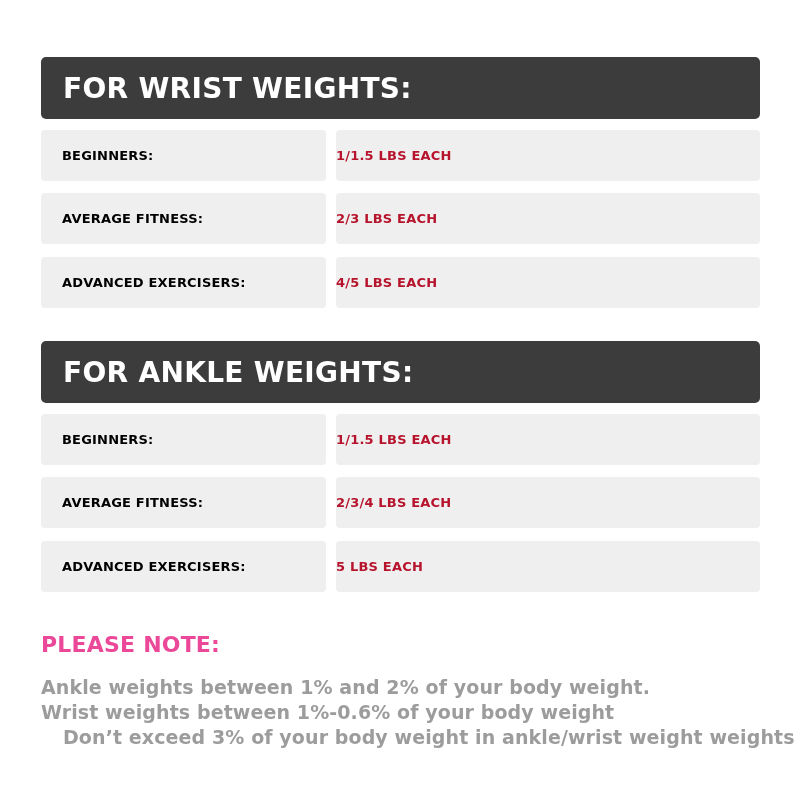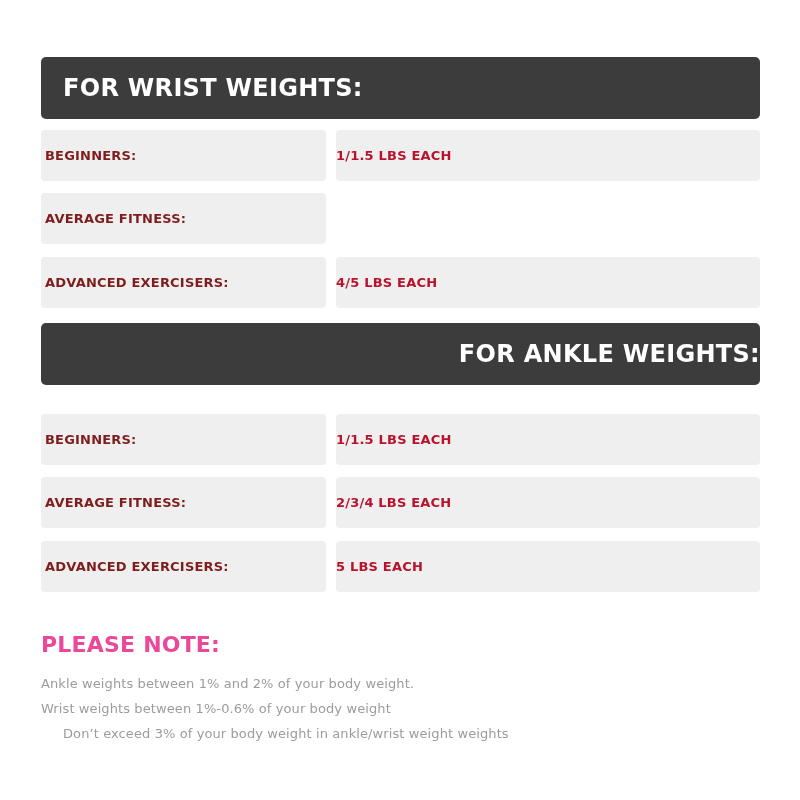--- a/index.html
+++ b/index.html
@@ -2,62 +2,63 @@
 <html><head>
   <meta charset="utf-8">
   <style>
     * { box-sizing: border-box; margin: 0; padding: 0; }
     html, body { width: 800px; height: 800px; background: #ffffff; overflow: hidden; }
     body { position: relative; font-family: "DejaVu Sans", "Liberation Sans", sans-serif; }
 
     .section-header {
       position: absolute; left: 41px; width: 719px; height: 62px;
       background: #3c3c3c; border-radius: 5px;
-      color: #ffffff; font-weight: bold; font-size: 24px;
+      color: #ffffff; font-weight: bold; font-size: 28px;
       display: flex; align-items: center; padding-left: 22px;
       letter-spacing: 0.3px;
     }
     .row { position: absolute; left: 41px; width: 719px; height: 51px; }
     .cell {
       position: absolute; top: 0; height: 51px; background: #efefef;
       border-radius: 4px; display: flex; align-items: center;
       font-weight: bold; font-size: 13px; letter-spacing: 0.2px;
     }
-    .cell-label { left: 0; width: 285px; padding-left: 4px; color: #7f1d1d; }
+    .cell-label { left: 0; width: 285px; padding-left: 21px; color: #000000; }
     .cell-value { left: 295px; width: 424px; color: #b7132c; }
 
     .note-title {
       position: absolute; left: 41px; top: 632px;
       font-weight: bold; font-size: 22px; color: #ec4899; letter-spacing: 0.2px;
     }
     .note-line {
-      position: absolute; left: 41px; font-size: 13px; font-weight: normal;
+      position: absolute; left: 41px; font-size: 19px; font-weight: bold;
       color: #9c9c9c; letter-spacing: 0.1px; white-space: nowrap;
     }
   </style>
 </head>
 <body>
 
 <div class="section-header" style="top:57px;">
   <span>FOR WRIST WEIGHTS:</span>
 </div>
 
 <div class="row" style="top:130px;">
   <div class="cell cell-label">BEGINNERS:</div>
   <div class="cell cell-value">1/1.5 LBS EACH</div>
 </div>
 <div class="row" style="top:193px;">
   <div class="cell cell-label">AVERAGE FITNESS:</div>
+  <div class="cell cell-value">2/3 LBS EACH</div>
 </div>
 <div class="row" style="top:257px;">
   <div class="cell cell-label">ADVANCED EXERCISERS:</div>
   <div class="cell cell-value">4/5 LBS EACH</div>
 </div>
 
-<div class="section-header" style="top:323px;justify-content:flex-end;">
+<div class="section-header" style="top:341px;">
   <span>FOR ANKLE WEIGHTS:</span>
 </div>
 
 <div class="row" style="top:414px;">
   <div class="cell cell-label">BEGINNERS:</div>
   <div class="cell cell-value">1/1.5 LBS EACH</div>
 </div>
 <div class="row" style="top:477px;">
   <div class="cell cell-label">AVERAGE FITNESS:</div>
   <div class="cell cell-value">2/3/4 LBS EACH</div>

